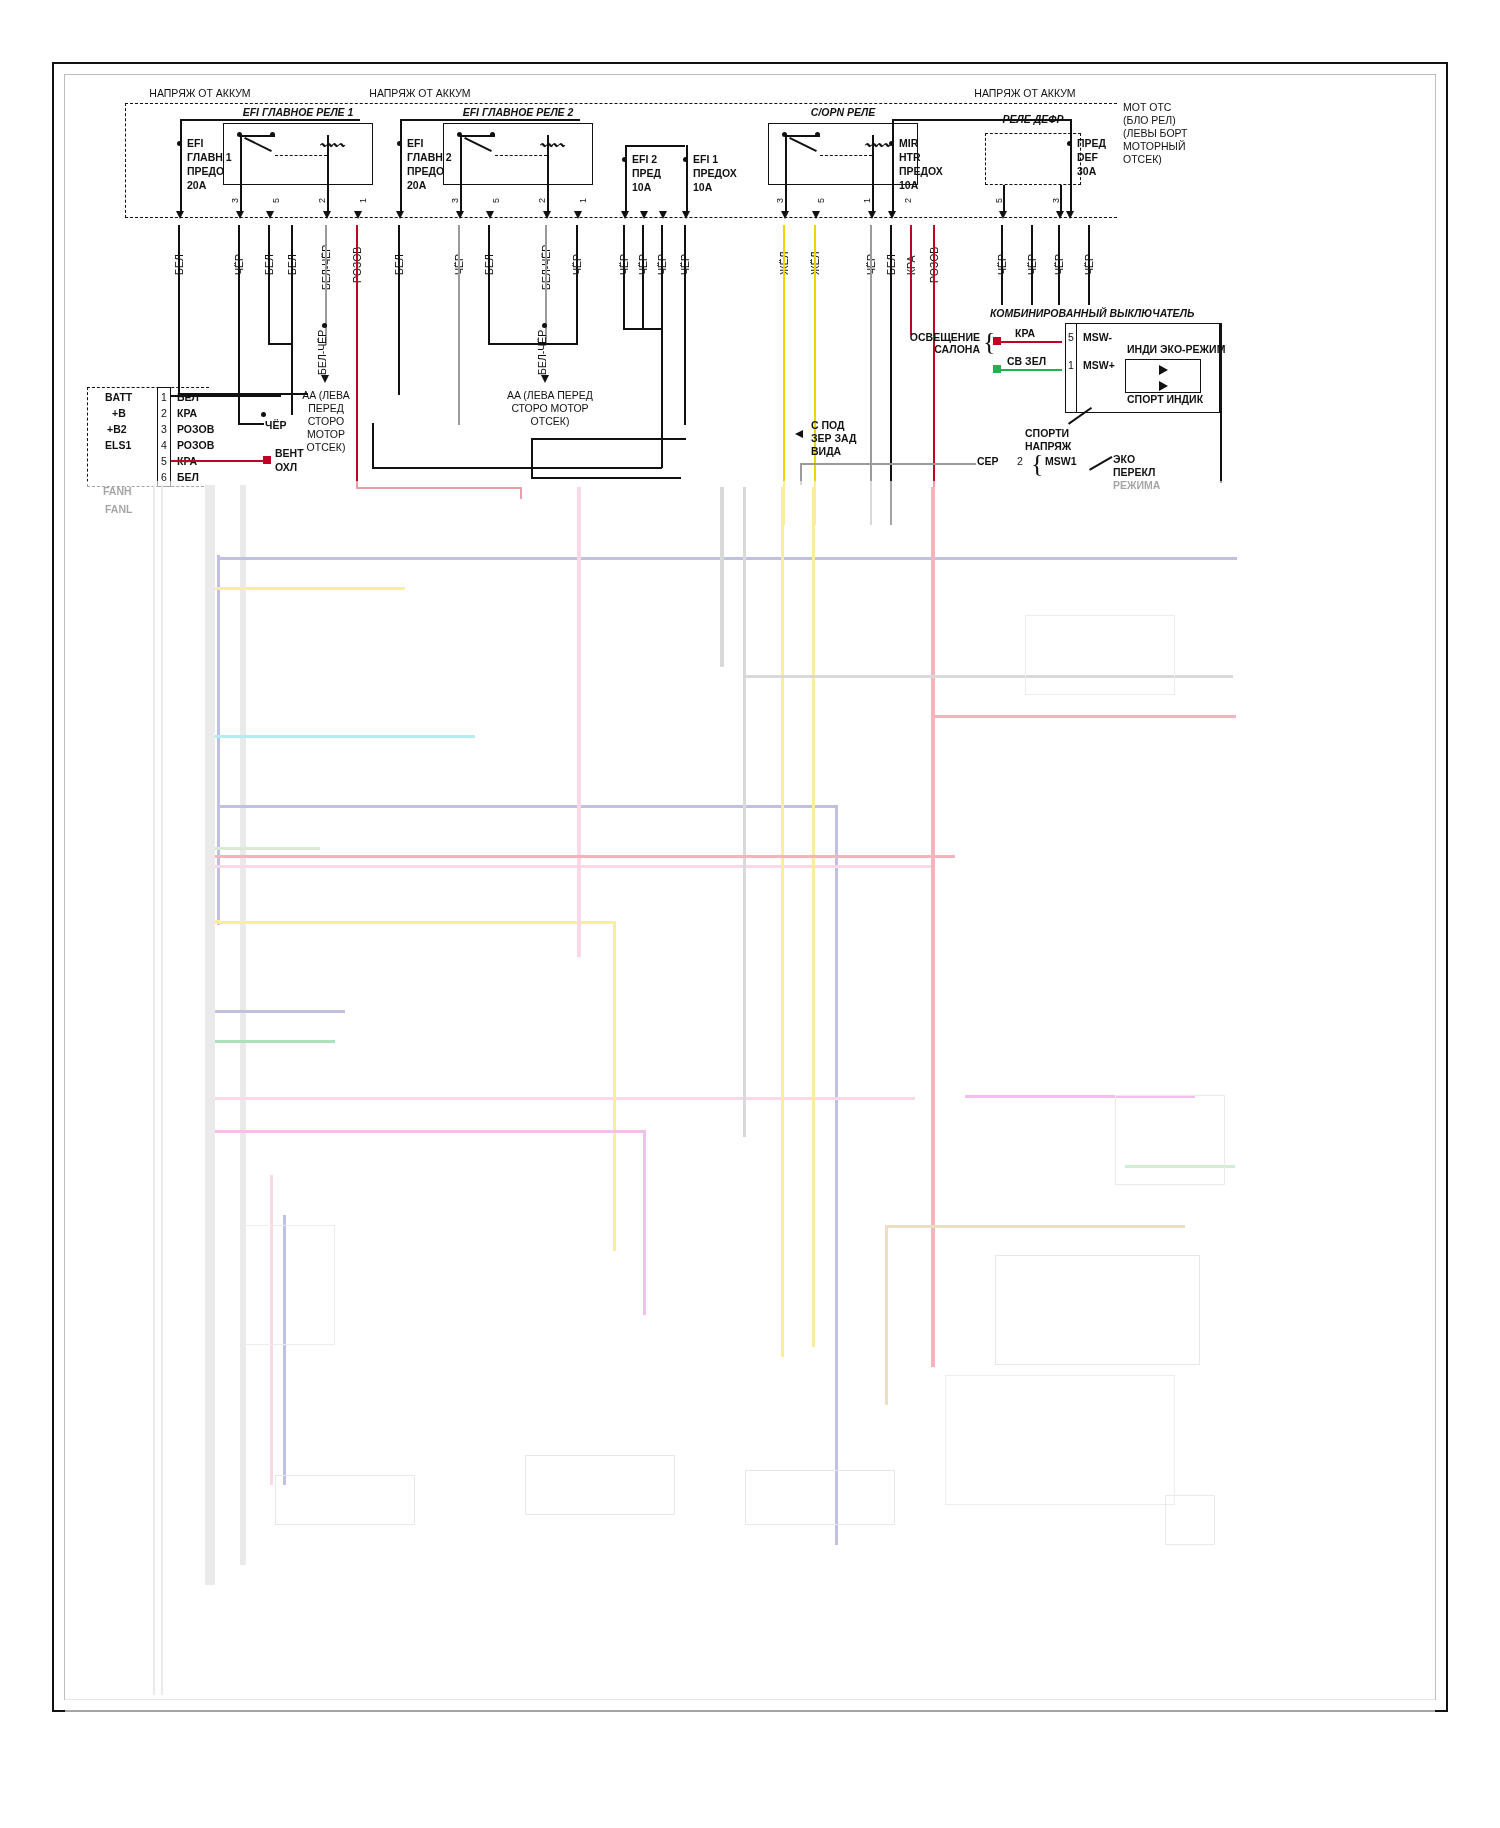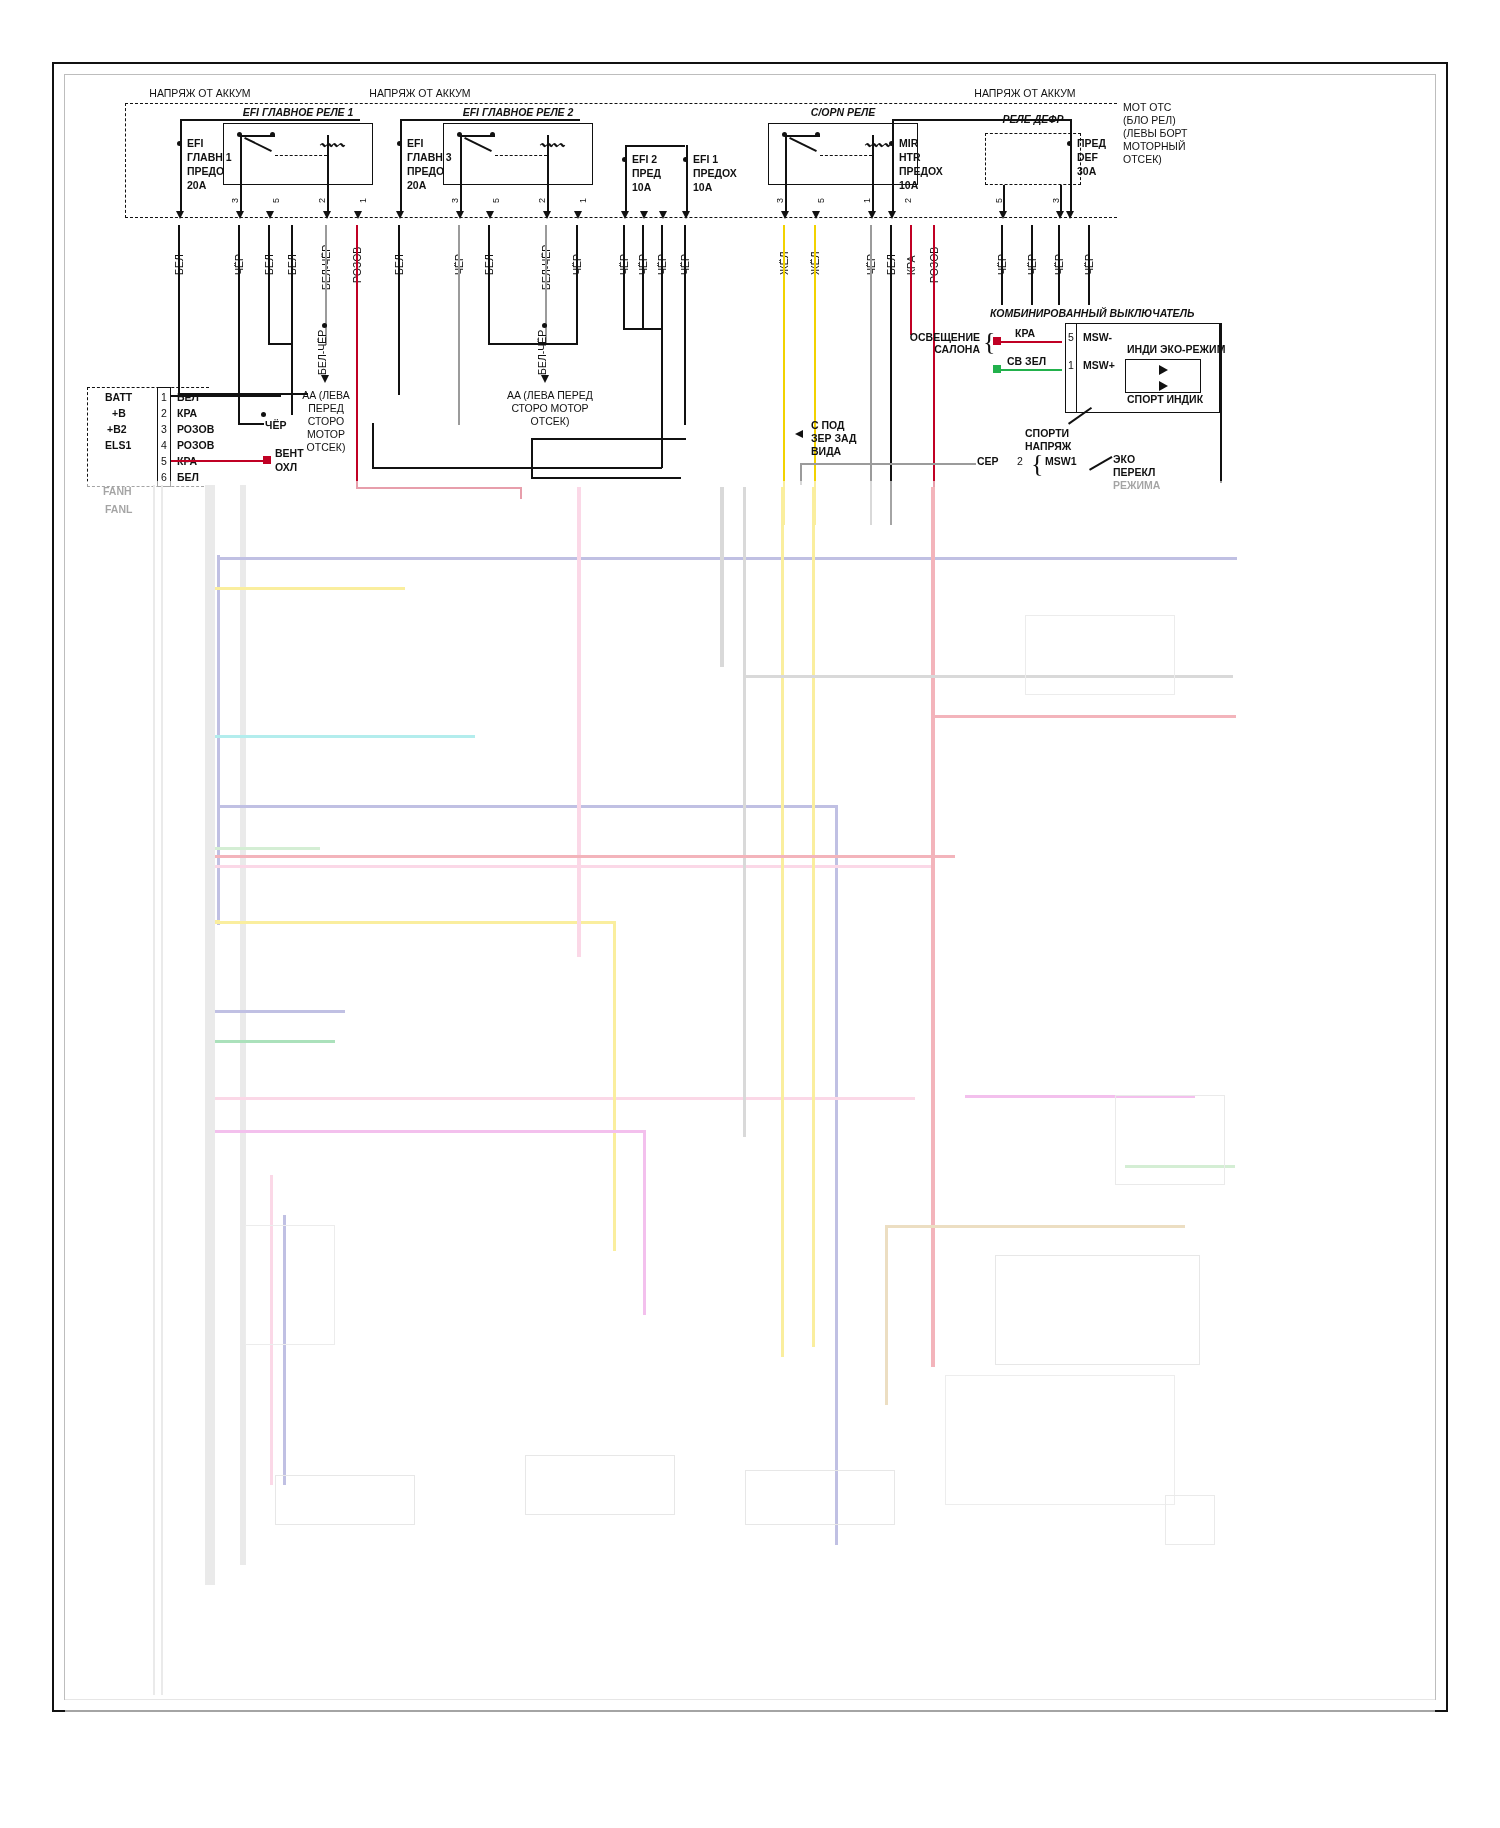--- a/index.html
+++ b/index.html
@@ -154,21 +154,21 @@
     <div class="node" style="left:112px; top:66px;"></div>
     <div class="wire v" style="left:115px; top:68px; height:70px;"></div>
     <div class="lbl b" style="left:122px; top:62px;">EFI</div>
     <div class="lbl b" style="left:122px; top:76px;">ГЛАВН 1</div>
     <div class="lbl b" style="left:122px; top:90px;">ПРЕДО</div>
     <div class="lbl b" style="left:122px; top:104px;">20А</div>
 
     <div class="node" style="left:332px; top:66px;"></div>
     <div class="wire v" style="left:335px; top:68px; height:70px;"></div>
     <div class="lbl b" style="left:342px; top:62px;">EFI</div>
-    <div class="lbl b" style="left:342px; top:76px;">ГЛАВН 3</div>
+    <div class="lbl b" style="left:342px; top:76px;">ГЛАВН 2</div>
     <div class="lbl b" style="left:342px; top:90px;">ПРЕДО</div>
     <div class="lbl b" style="left:342px; top:104px;">20А</div>
 
     <div class="wire h" style="left:560px; top:70px; width:60px;"></div>
     <div class="node" style="left:557px; top:82px;"></div>
     <div class="wire v" style="left:560px; top:70px; height:68px;"></div>
     <div class="lbl b" style="left:567px; top:78px;">EFI 2</div>
     <div class="lbl b" style="left:567px; top:92px;">ПРЕД</div>
     <div class="lbl b" style="left:567px; top:106px;">10А</div>
 

